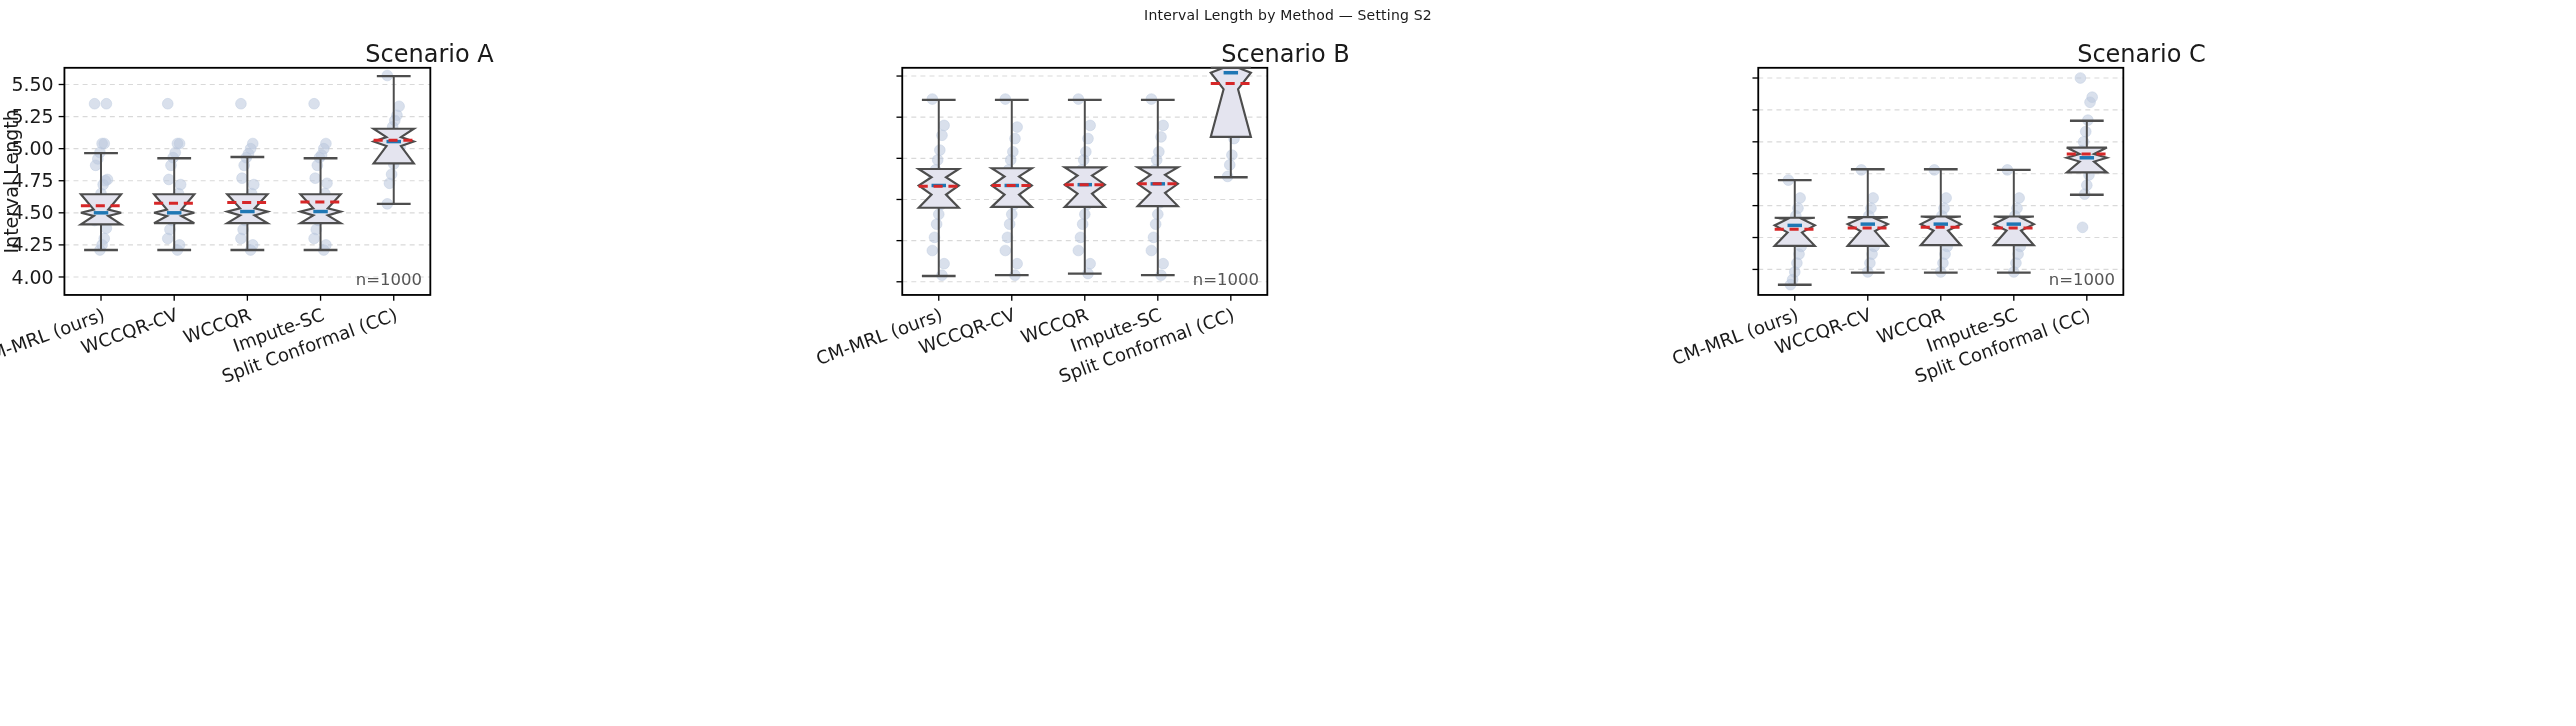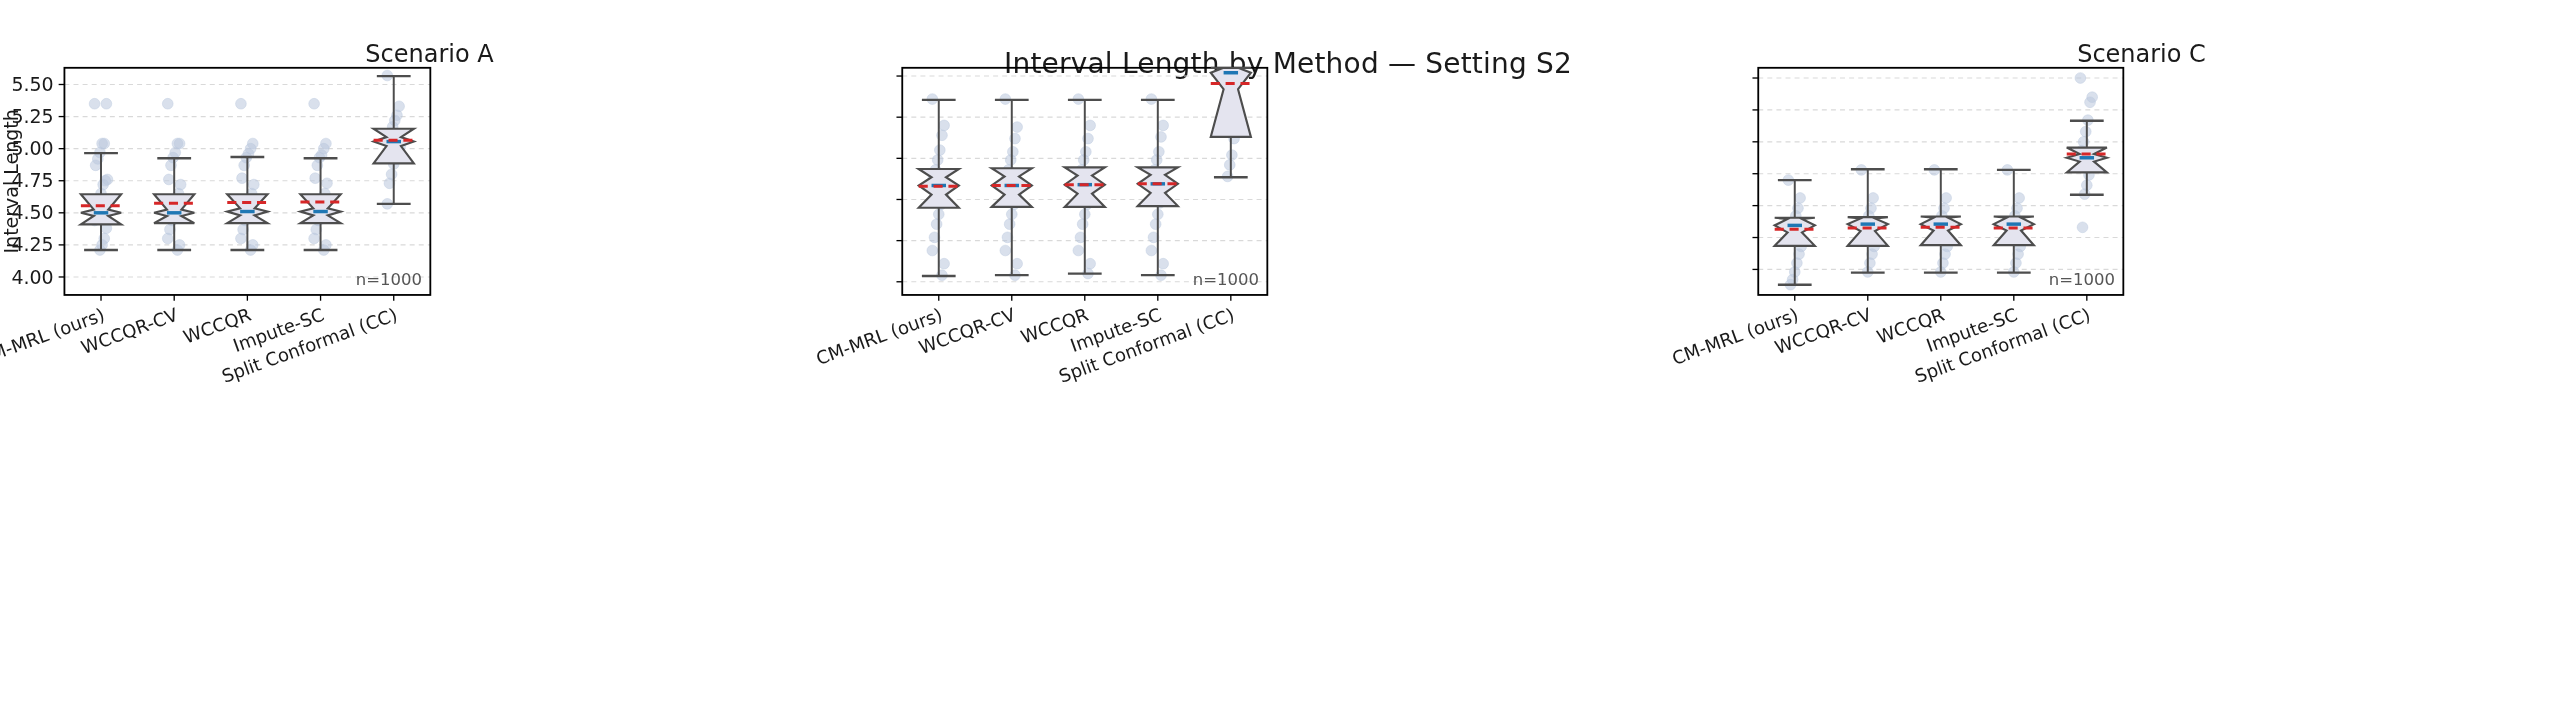--- a/index.html
+++ b/index.html
@@ -1,18 +1,18 @@
 <!DOCTYPE html>
 <html style="font-size:13.2px"><head>
 <meta charset="utf-8">
 <style>
   html,body{margin:0;padding:0;background:#ffffff;}
   body{width:2576px;height:727px;font-family:"DejaVu Sans","Liberation Sans",sans-serif;color:#000;}
   #fig{position:relative;width:2576px;height:727px;overflow:hidden;}
-  .suptitle{position:absolute;left:0;top:6.6px;width:2576px;text-align:center;font-size:28px;color:#1a1a1a;letter-spacing:0.2px;margin-top:40px;}
+  .suptitle{position:absolute;left:0;top:6.6px;width:2576px;text-align:center;font-size:14px;color:#1a1a1a;letter-spacing:0.2px;}
   .panel{position:absolute;top:0;height:727px;}
   .panel-title{position:absolute;width:100%;text-align:center;font-size:24px;color:#1a1a1a;}
   svg{display:block;overflow:visible;}
   text{font-family:"DejaVu Sans","Liberation Sans",sans-serif;fill:#1a1a1a;}
   .ytick{font-size:23px;text-anchor:end;}
   .xtick{font-size:22px;text-anchor:end;}
   .ylabel{font-size:23px;text-anchor:middle;}
   .ncount{font-size:20px;text-anchor:end;fill:#555555;}
 </style>
 </head>
@@ -174,20 +174,21 @@
             <line x1="467.92859999999996" y1="171.3361581920904" x2="485.4714" y2="171.3361581920904" stroke="#1f77b4" stroke-width="4.2"></line>
             <line x1="452.335" y1="169.78248587570613" x2="501.065" y2="169.78248587570613" stroke="#d62728" stroke-width="3.6" stroke-dasharray="11,7"></line>
           </g>
           <line x1="476.7" y1="357" x2="476.7" y2="364" stroke="#000" stroke-width="1.6"></line>
           <text x="482.7" y="387" transform="rotate(-20 482.7 387)" class="xtick">Split Conformal (CC)</text>
           <text x="511" y="345" class="ncount">n=1000</text>
           <text x="0" y="0" transform="translate(22,219.5) rotate(-90)" class="ylabel">Interval Length</text>
         </svg>
       </div>
       <div class="panel" style="left: 856px; width: 859px;">
+        <div class="panel-title" style="top: 40px;">Scenario B</div>
         <svg width="859" height="727" viewBox="0 0 1040 880">
           <line x1="56" y1="341.05797101449275" x2="498" y2="341.05797101449275" stroke="#d9d9d9" stroke-width="1.4" stroke-dasharray="6,5"></line>
           <line x1="49" y1="341.05797101449275" x2="56" y2="341.05797101449275" stroke="#000" stroke-width="1.6"></line>
           <line x1="56" y1="291.2391304347826" x2="498" y2="291.2391304347826" stroke="#d9d9d9" stroke-width="1.4" stroke-dasharray="6,5"></line>
           <line x1="49" y1="291.2391304347826" x2="56" y2="291.2391304347826" stroke="#000" stroke-width="1.6"></line>
           <line x1="56" y1="241.42028985507244" x2="498" y2="241.42028985507244" stroke="#d9d9d9" stroke-width="1.4" stroke-dasharray="6,5"></line>
           <line x1="49" y1="241.42028985507244" x2="56" y2="241.42028985507244" stroke="#000" stroke-width="1.6"></line>
           <line x1="56" y1="191.60144927536228" x2="498" y2="191.60144927536228" stroke="#d9d9d9" stroke-width="1.4" stroke-dasharray="6,5"></line>
           <line x1="49" y1="191.60144927536228" x2="56" y2="191.60144927536228" stroke="#000" stroke-width="1.6"></line>
           <line x1="56" y1="141.78260869565213" x2="498" y2="141.78260869565213" stroke="#d9d9d9" stroke-width="1.4" stroke-dasharray="6,5"></line>

